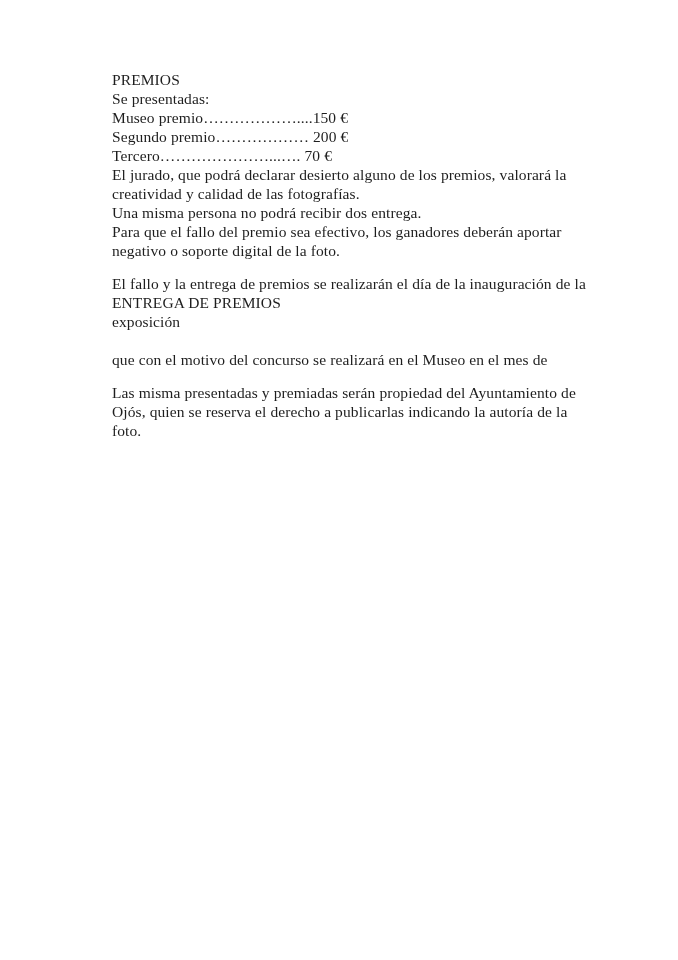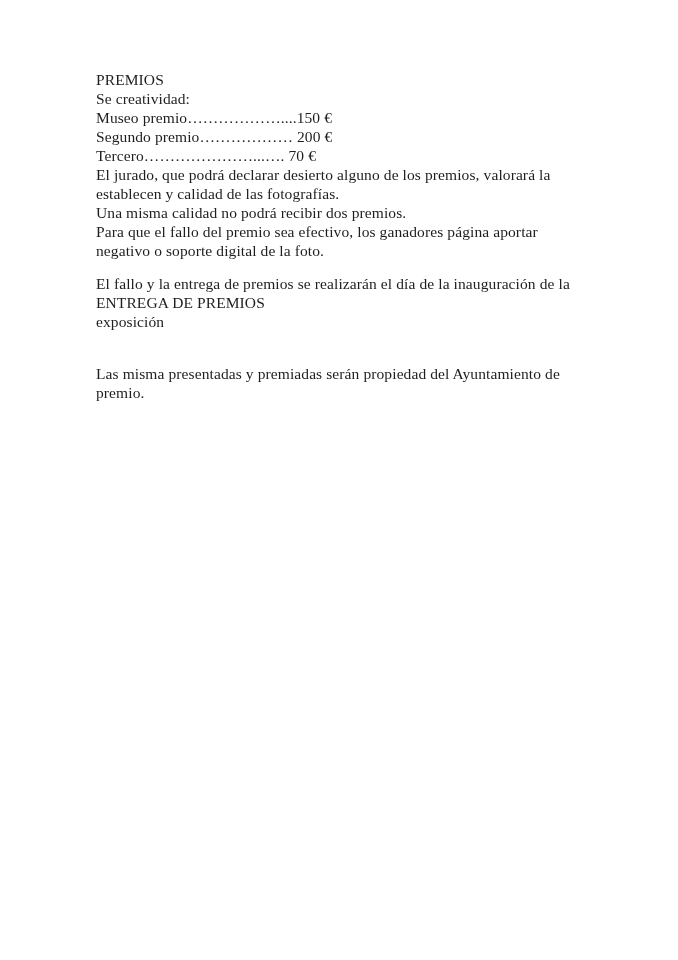--- a/index.html
+++ b/index.html
@@ -11,21 +11,21 @@
     position: relative;
     width: 678px;
     height: 960px;
     background: #ffffff;
     overflow: hidden;
     font-family: "Liberation Serif", "DejaVu Serif", serif;
     color: #1e1e1e;
   }
   .content {
     position: absolute;
-    left: 96px;
+    left: 112px;
     top: 70px;
     width: 496px;
     font-size: 15.5px;
     line-height: 19px;
     letter-spacing: 0.1px;
   }
   .doc-section {
     margin: 0 0 14px 0;
   }
   .line {
@@ -38,37 +38,39 @@
   }
 </style>
 </head>
 <body>
 
 <div class="page">
   <div class="content">
 
     <section class="doc-section">
       <div class="line heading">PREMIOS</div>
-      <div class="line">Se creatividad:</div>
+      <div class="line">Se presentadas:</div>
       <div class="line">Museo premio………………....150 €</div>
       <div class="line">Segundo premio……………… 200 €</div>
       <div class="line">Tercero…………………...…. 70 €</div>
       <div class="line">El jurado, que podrá declarar desierto alguno de los premios, valorará la</div>
-      <div class="line">establecen y calidad de las fotografías.</div>
-      <div class="line">Una misma calidad no podrá recibir dos premios.</div>
-      <div class="line">Para que el fallo del premio sea efectivo, los ganadores página aportar</div>
+      <div class="line">creatividad y calidad de las fotografías.</div>
+      <div class="line">Una misma persona no podrá recibir dos entrega.</div>
+      <div class="line">Para que el fallo del premio sea efectivo, los ganadores deberán aportar</div>
       <div class="line">negativo o soporte digital de la foto.</div>
     </section>
 
     <section class="doc-section">
       <div class="line">El fallo y la entrega de premios se realizarán el día de la inauguración de la</div>
       <div class="line heading">ENTREGA DE PREMIOS</div>
       <div class="line">exposición</div>
       <div class="line"></div>
+      <div class="line">que con el motivo del concurso se realizará en el Museo en el mes de</div>
     </section>
 
     <section class="doc-section">
       <div class="line">Las misma presentadas y premiadas serán propiedad del Ayuntamiento de</div>
-      <div class="line">premio.</div>
+      <div class="line">Ojós, quien se reserva el derecho a publicarlas indicando la autoría de la</div>
+      <div class="line">foto.</div>
     </section>
 
   </div>
 </div>
 
 </body></html>

